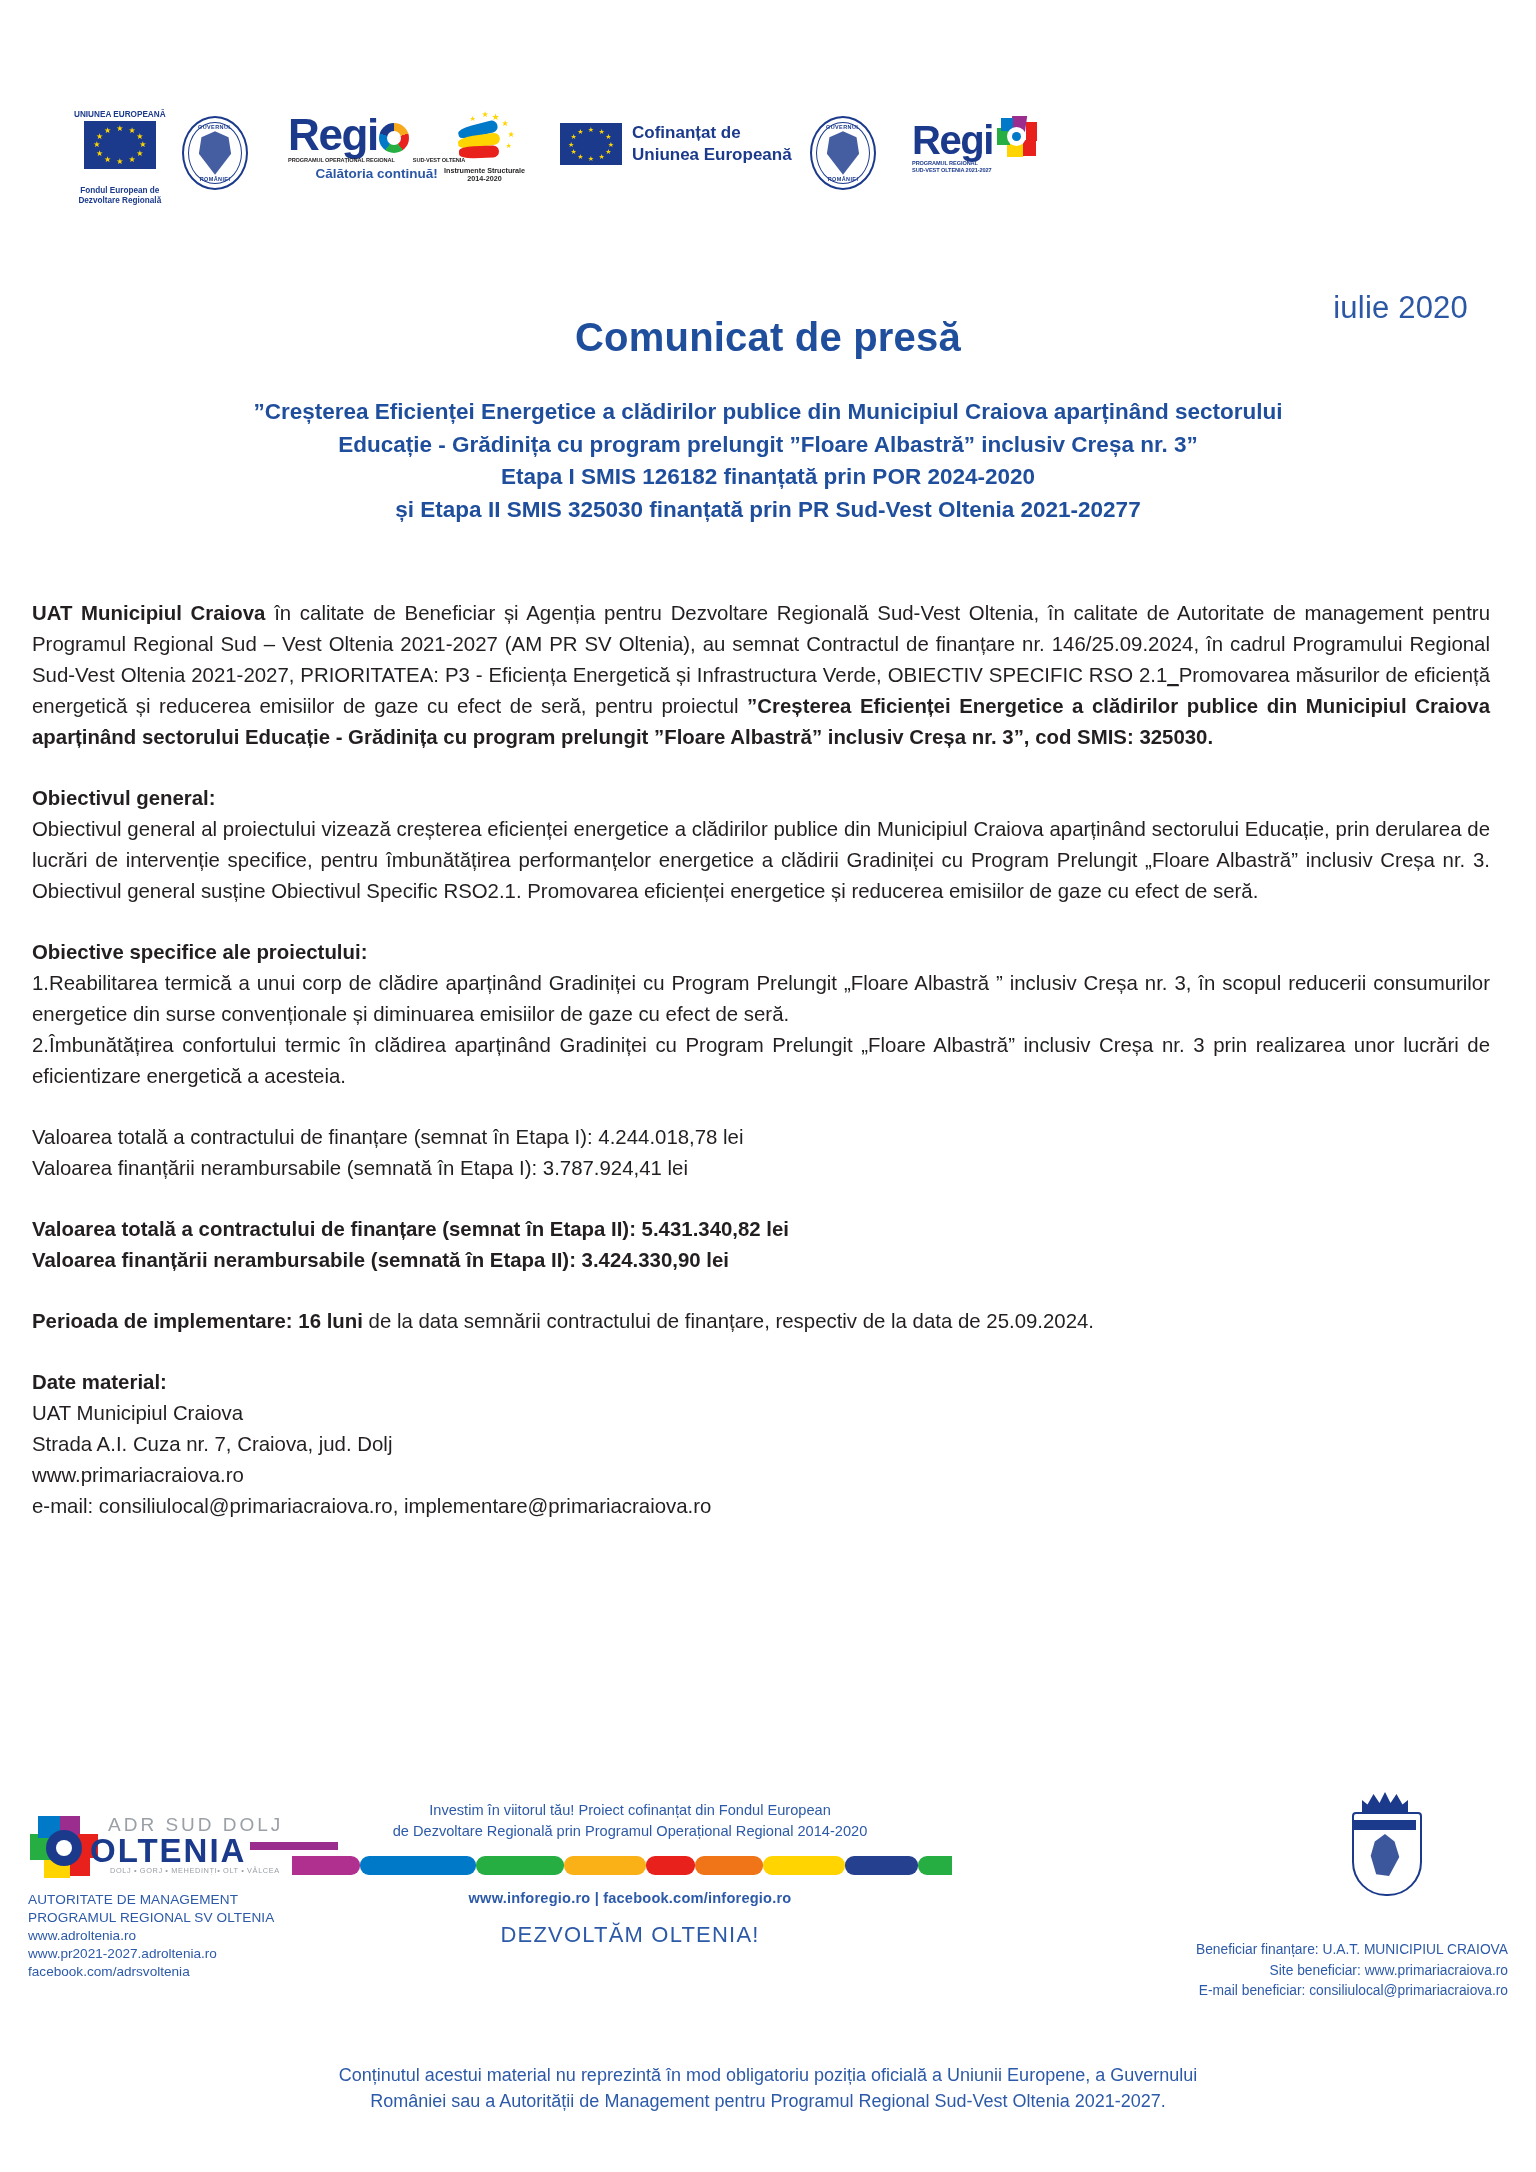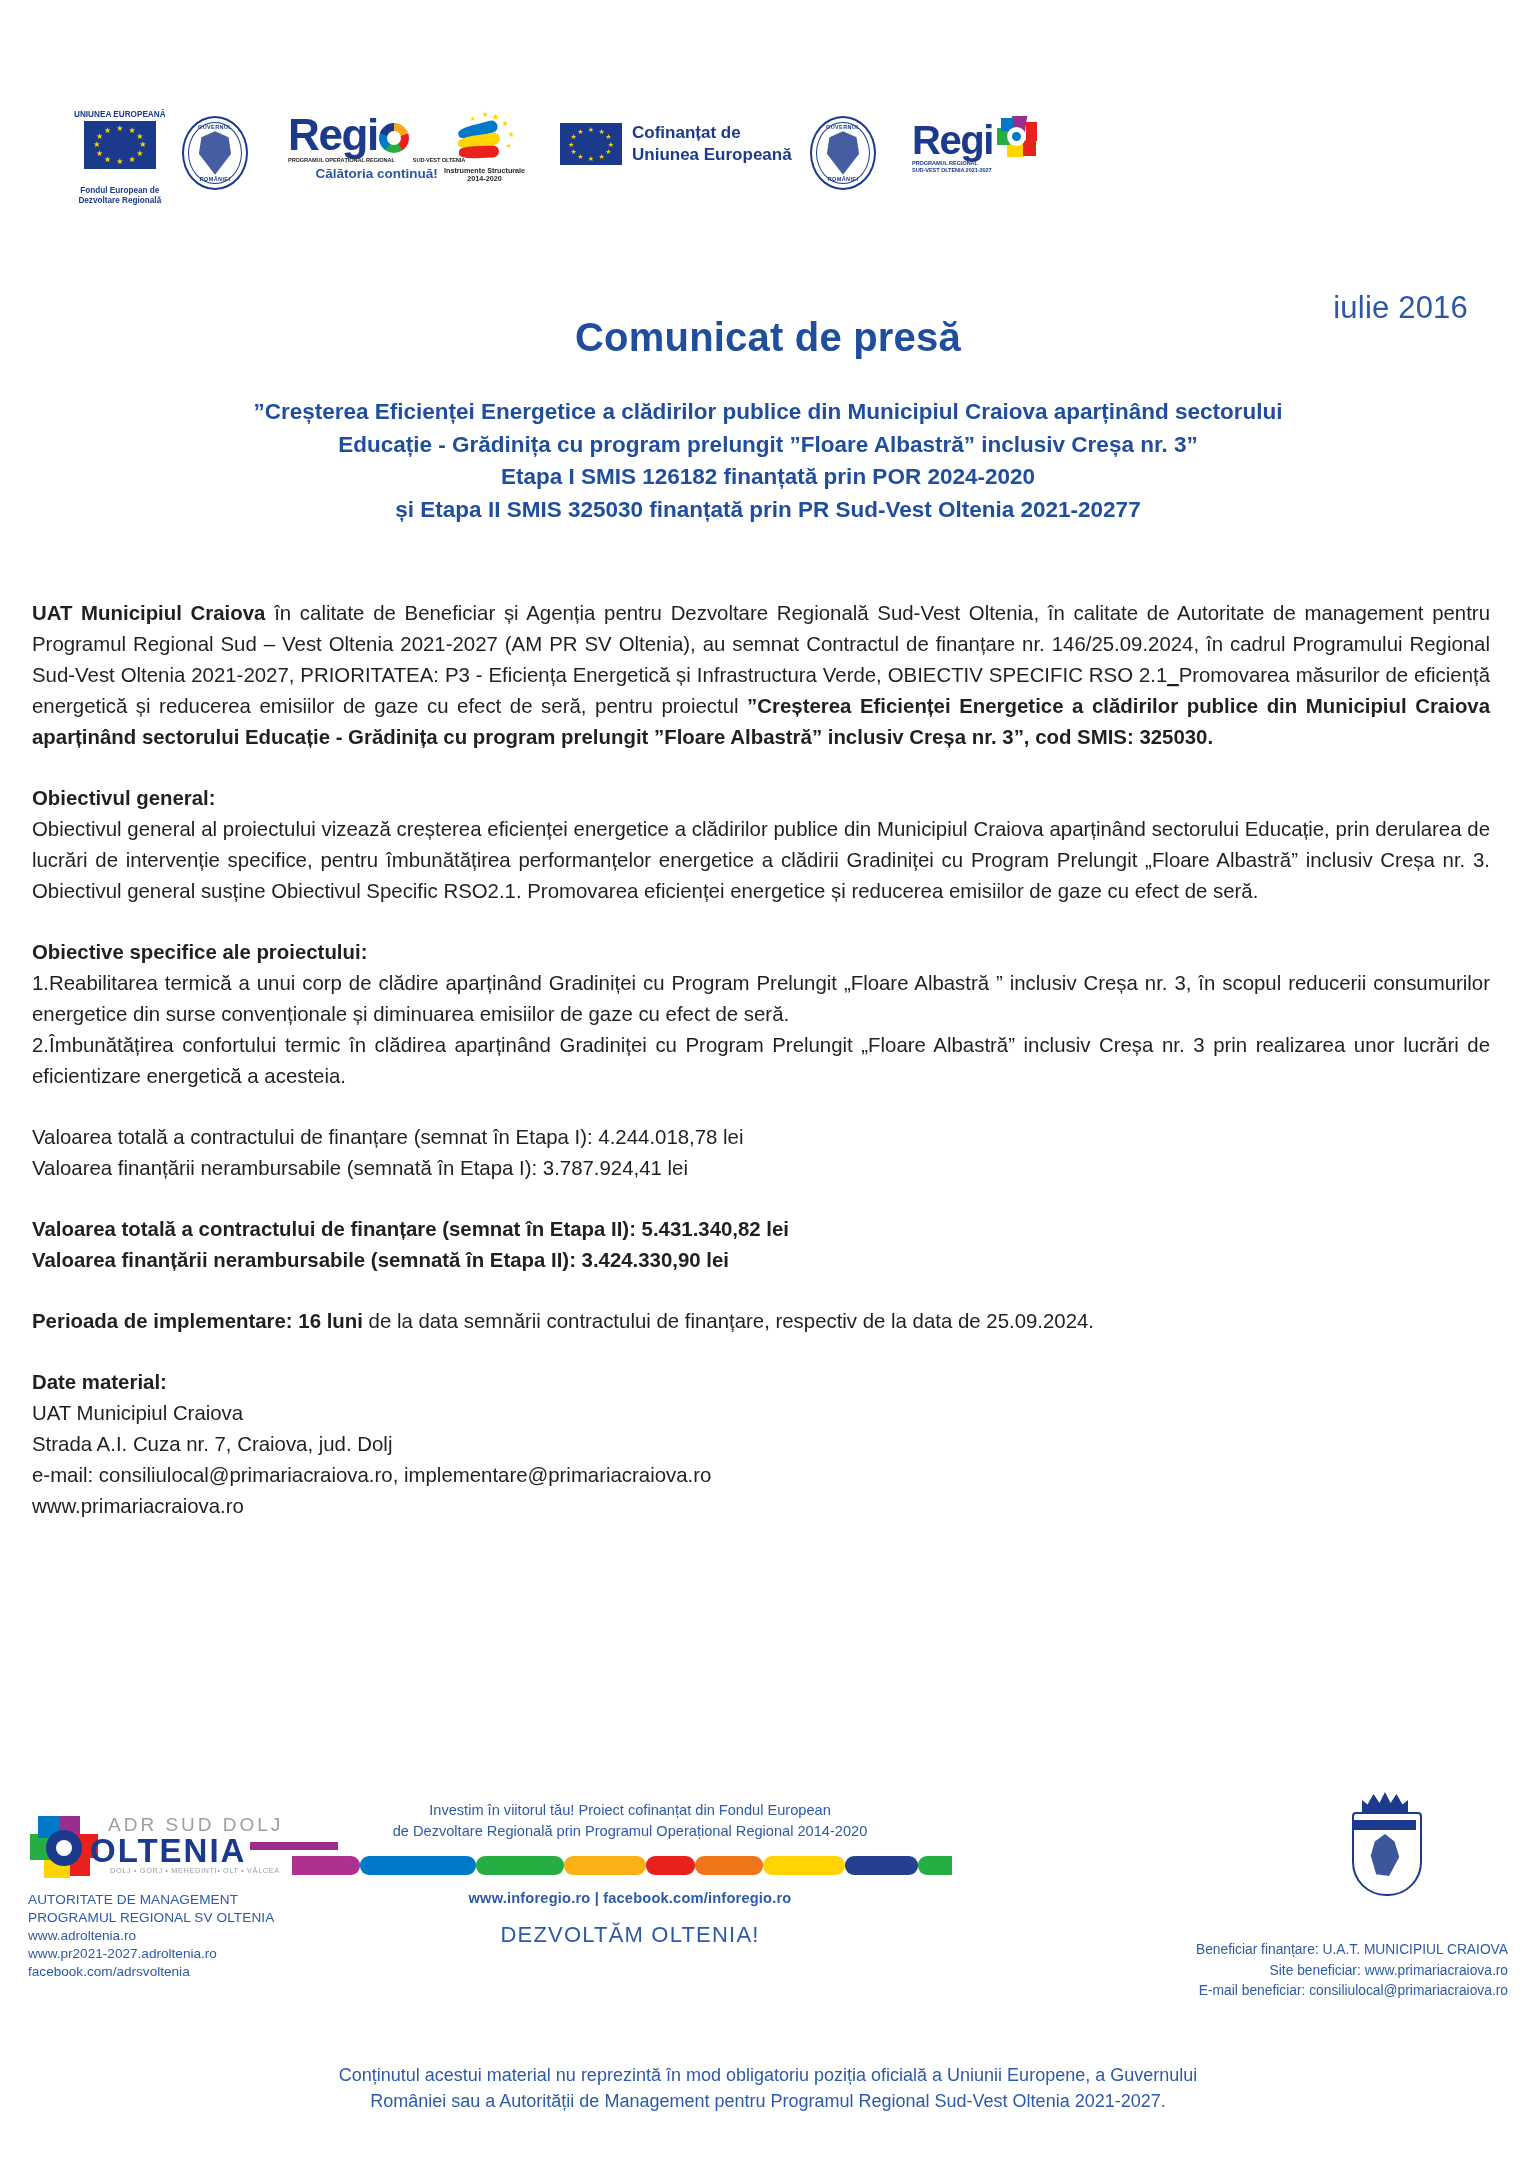--- a/index.html
+++ b/index.html
@@ -389,21 +389,21 @@
         </span>
       </div>
       <div class="tiny" style="font-size:5.6px;margin-top:1px;">
         <div>PROGRAMUL REGIONAL</div>
         <div>SUD-VEST OLTENIA 2021-2027</div>
       </div>
     </div>
 
   </div>
 
-  <div class="date-line">iulie 2016</div>
+  <div class="date-line">iulie 2020</div>
   <div class="doc-title">Comunicat de presă</div>
 
   <div class="subtitle">
     <div>”Creșterea Eficienței Energetice a clădirilor publice din Municipiul Craiova aparținând sectorului</div>
     <div>Educație - Grădinița cu program prelungit ”Floare Albastră” inclusiv Creșa nr. 3”</div>
     <div>Etapa I SMIS 126182 finanțată prin POR 2024-2020</div>
     <div>și Etapa II SMIS 325030 finanțată prin PR Sud-Vest Oltenia 2021-20277</div>
   </div>
 
   <div class="body-area">
@@ -433,22 +433,22 @@
 
     <div class="gap-md"></div>
 
     <p><span class="bold">Perioada de implementare: 16 luni</span><span> de la data semnării contractului de finanțare, respectiv de la data de 25.09.2024.</span></p>
 
     <div class="gap-md"></div>
 
     <p class="bold">Date material:</p>
     <p>UAT Municipiul Craiova</p>
     <p>Strada A.I. Cuza nr. 7, Craiova, jud. Dolj</p>
+    <p>www.primariacraiova.ro</p>
     <p>e-mail: consiliulocal@primariacraiova.ro, implementare@primariacraiova.ro</p>
-    <p>www.primariacraiova.ro</p>
   </div>
 
   <div class="footer">
 
     <div class="adr-block">
       <div class="adr-logo">
 
         <span style="position:absolute;left:2px;top:18px;width:76px;height:62px;">
           <span style="position:absolute;left:26px;top:0px;width:24px;height:24px;background:#9b2d8f;"></span>
           <span style="position:absolute;left:48px;top:18px;width:20px;height:24px;background:#e8211c;"></span>

